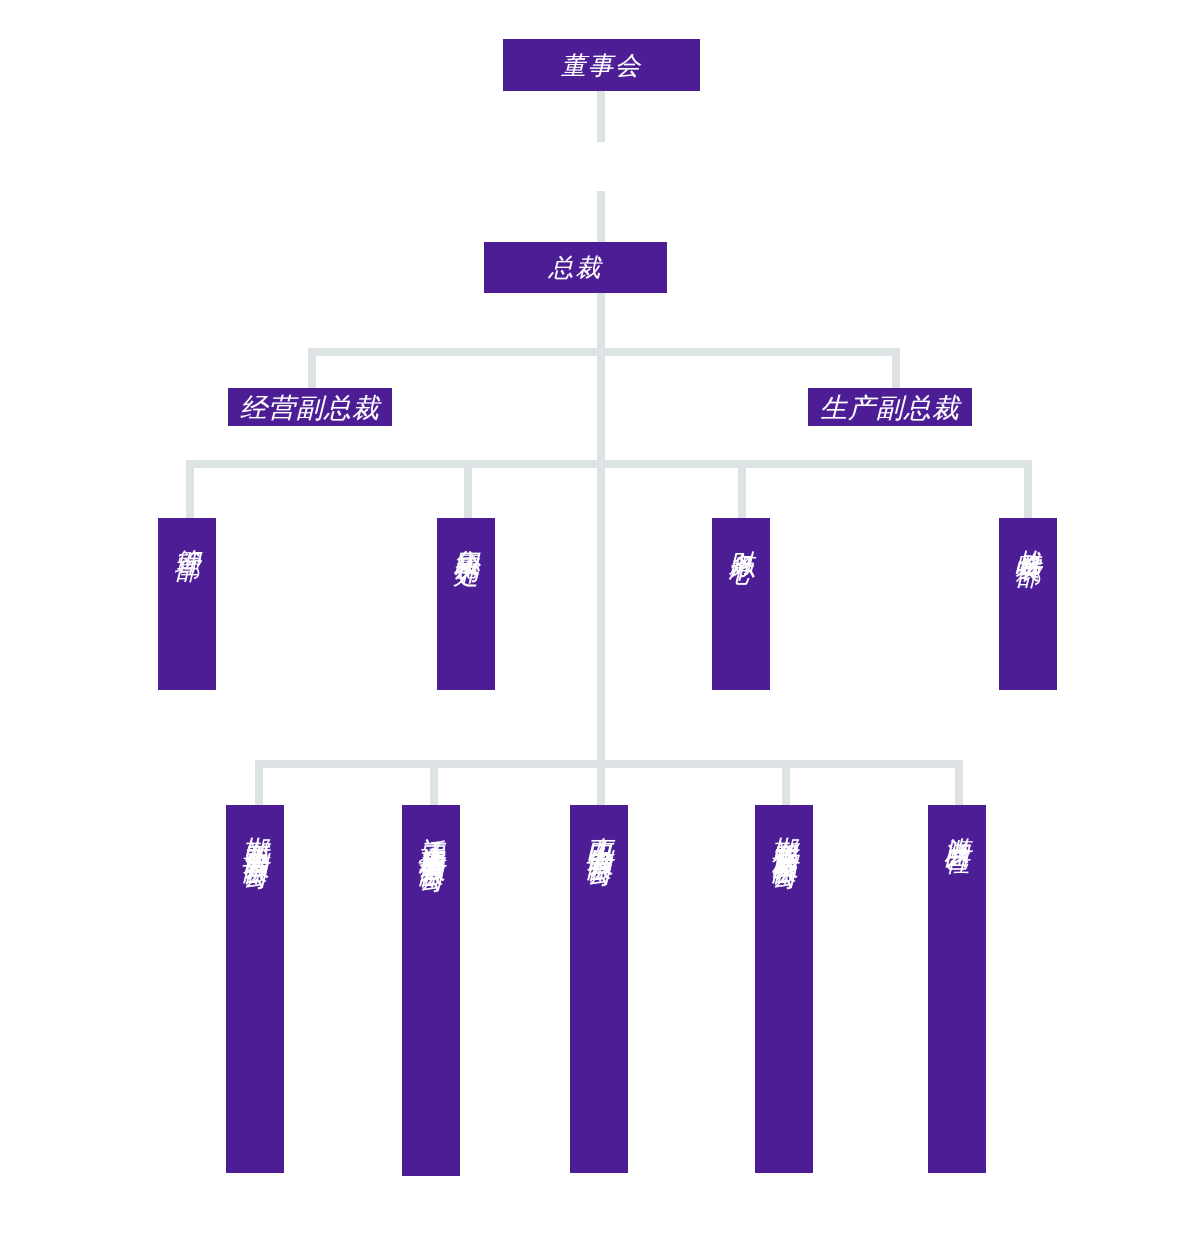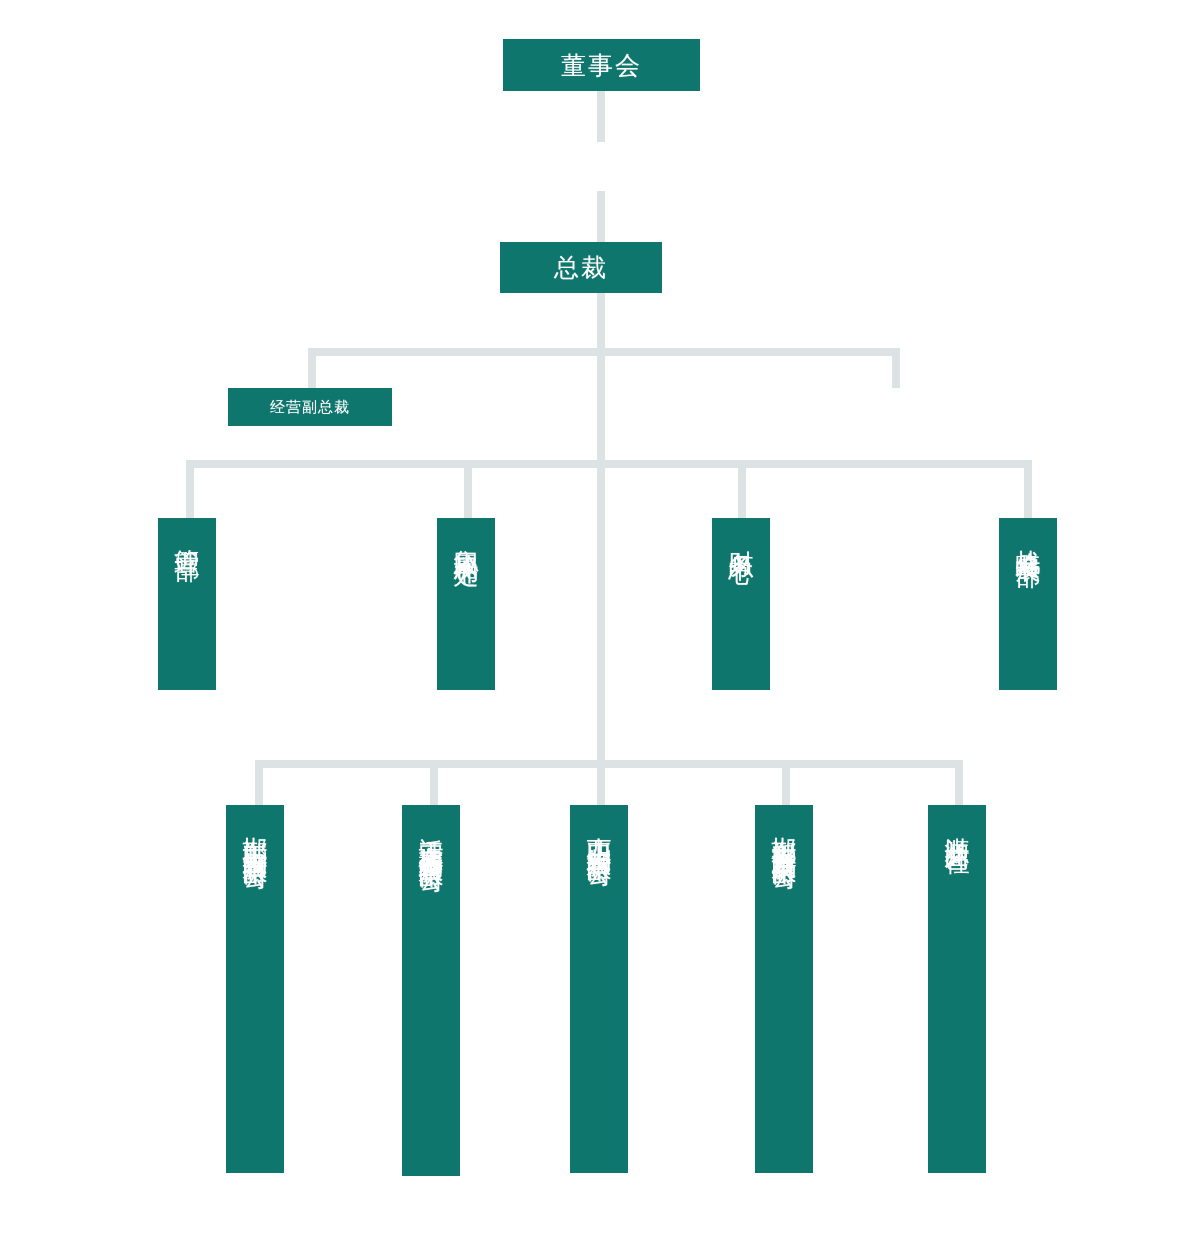--- a/index.html
+++ b/index.html
@@ -21,41 +21,42 @@
   .line {
     position: absolute;
     background: #dde2e5;
   }
   .vline { width: 8px; }
   .hline { height: 8px; }
 
   
   .node {
     position: absolute;
-    background: #0f766e;
+    background: #4c1d95;
     color: #ffffff;
     box-sizing: border-box;
     display: flex;
     overflow: hidden;
+    font-style: italic;
   }
   
   .node.horiz {
     align-items: center;
     justify-content: center;
     font-size: 25px;
     letter-spacing: 2px;
     line-height: 1;
   }
   .node.horiz .label {
     white-space: nowrap;
     text-shadow: 0 0 1px rgba(255,255,255,0.35);
   }
   
   .node.vp {
-    font-size: 15px;
+    font-size: 27px;
     letter-spacing: 1px;
   }
   
   .node.vert {
     align-items: flex-start;
     justify-content: center;
     padding-top: 12px;
   }
   .node.vert .label {
     writing-mode: vertical-rl;
@@ -92,26 +93,29 @@
   <div class="line vline" style="left:430px; top:760px; height:45px;"></div>
   <div class="line vline" style="left:597px; top:760px; height:45px;"></div>
   <div class="line vline" style="left:782px; top:760px; height:45px;"></div>
   <div class="line vline" style="left:955px; top:760px; height:45px;"></div>
 
   <div class="node horiz" style="left:503px; top:39px; width:197px; height:52px;">
     <span class="label">董事会</span>
   </div>
 
 
-  <div class="node horiz" style="left:500px; top:242px; width:162px; height:51px;justify-content:center;">
+  <div class="node horiz" style="left:484px; top:242px; width:183px; height:51px;justify-content:center;">
     <span class="label">总裁</span>
   </div>
 
   <div class="node horiz vp" style="left:228px; top:388px; width:164px; height:38px;">
     <span class="label">经营副总裁</span>
+  </div>
+  <div class="node horiz vp" style="left:808px; top:388px; width:164px; height:38px;">
+    <span class="label">生产副总裁</span>
   </div>
 
   <div class="node vert" style="left:158px; top:518px; width:58px; height:172px;">
     <span class="label">管理部</span>
   </div>
   <div class="node vert" style="left:437px; top:518px; width:58px; height:172px;">
     <span class="label">集团秘书处</span>
   </div>
   <div class="node vert" style="left:712px; top:518px; width:58px; height:172px;">
     <span class="label">财务中心</span>

